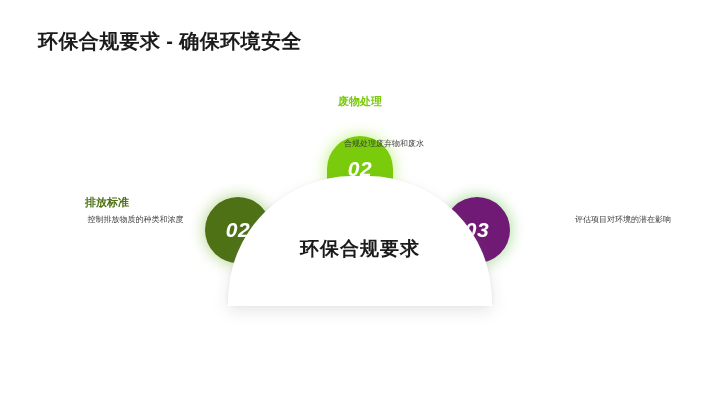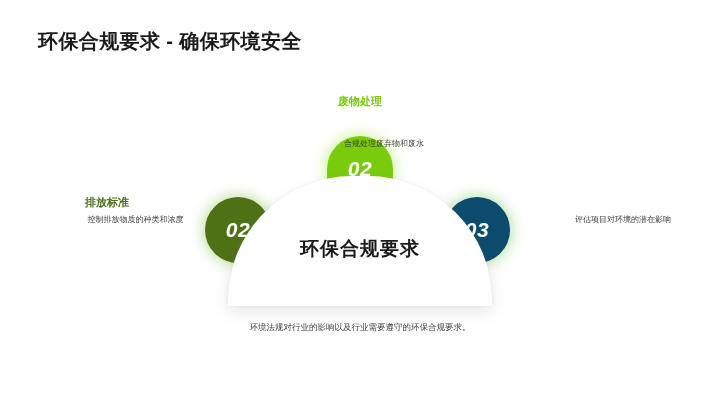--- a/index.html
+++ b/index.html
@@ -206,21 +206,21 @@
   <div id="diagram">
 
     <div class="halo" id="halo-01"></div>
     <div class="halo" id="halo-02"></div>
     <div class="halo" id="halo-03"></div>
 
     <div class="badge" id="badge-01" style="background: rgb(78, 113, 22);">
       <span class="badge-num">02</span>
     </div>
 
-    <div class="badge" id="badge-03" style="background: #0c4a6e;">
+    <div class="badge" id="badge-03" style="background: #701a75;">
       <span class="badge-num">03</span>
     </div>
 
     <div class="badge" id="badge-02" style="background: rgb(121, 203, 12);">
       <span class="badge-num">02</span>
     </div>
 
     <div class="dome-shadow"></div>
     <div class="dome-base"></div>
 
@@ -229,15 +229,14 @@
     <div class="callout-title" id="callout-02-title" style="color: rgb(121, 203, 12); margin-top: 20px;">废物处理</div>
     <div class="callout-desc" id="callout-02-desc">合规处理废弃物和废水</div>
 
     <div class="callout-title" id="callout-01-title" style="color: rgb(78, 113, 22);">排放标准</div>
     <div class="callout-desc" id="callout-01-desc">控制排放物质的种类和浓度</div>
 
     <div class="callout-desc" id="callout-03-desc">评估项目对环境的潜在影响</div>
 
   </div>
 
-  <div id="bottom-caption">环境法规对行业的影响以及行业需要遵守的环保合规要求。</div>
 
 </div>
 
 </body></html>

